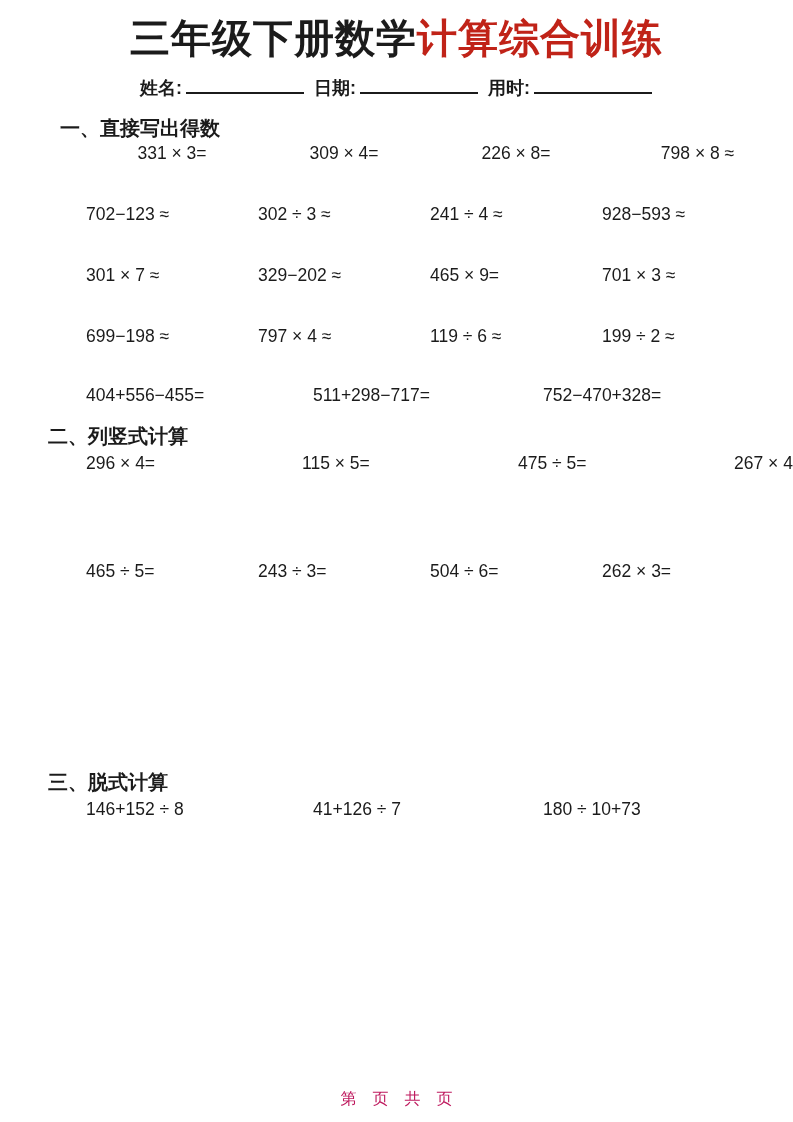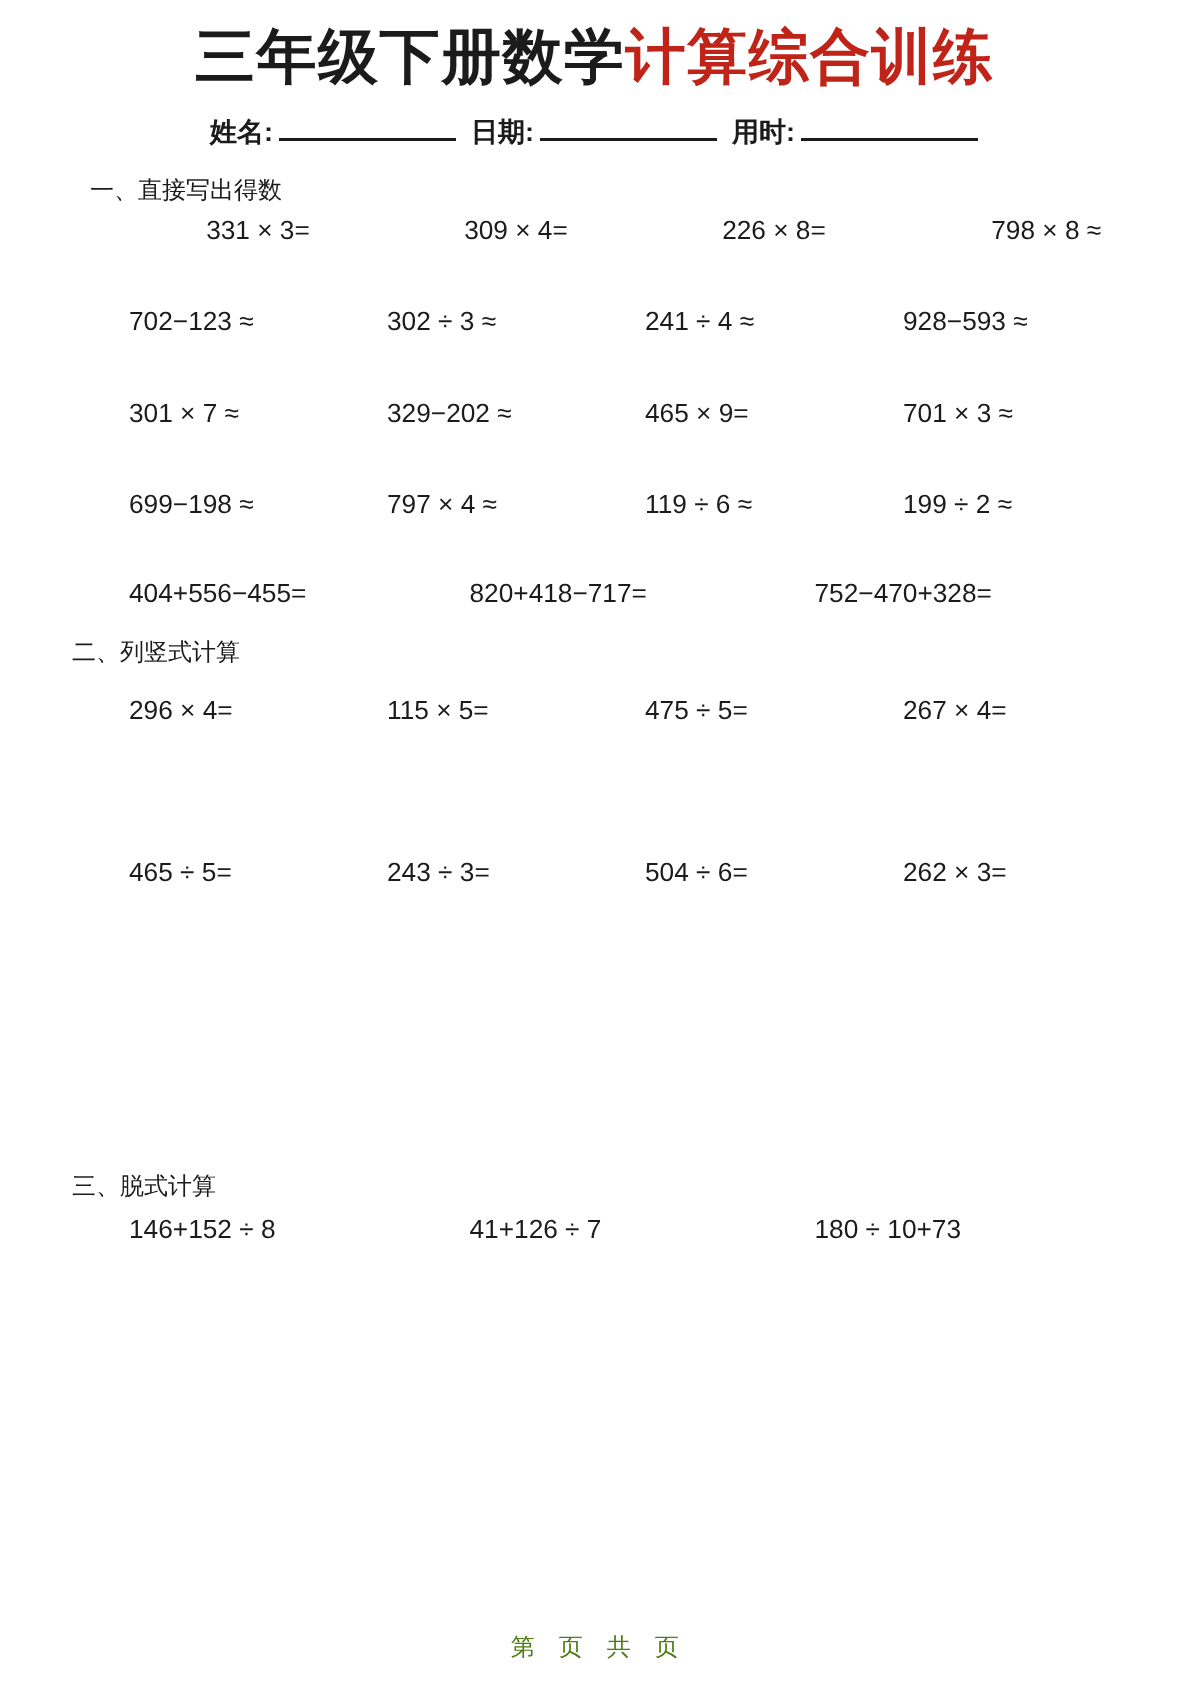--- a/index.html
+++ b/index.html
@@ -24,44 +24,44 @@
     white-space:nowrap;
   }
   .blank {
     display:inline-block; width:118px; height:16px;
     border-bottom:2px solid #1b1b1b;
     margin-left:4px; margin-right:10px;
     vertical-align:baseline;
   }
 
   .sec-heading {
-    padding-left:60px; font-size:16px; font-weight:normal;
+    padding-left:60px; font-size:20px; font-weight:bold;
     line-height:20px; white-space:nowrap;
   }
   .h1 { margin-top:18px; }
   .h2 { margin-top:20px;padding-left:48px; }
   .h3 { margin-top:190px;padding-left:48px; }
 
   .row {
     display:grid; padding-left:86px;
     font-size:17.5px; line-height:22px; height:22px; white-space:nowrap;
   }
   .cols4 { grid-template-columns:172px 172px 172px auto; }
   .cols3 { grid-template-columns:227px 230px auto; }
 
   .r-first  { margin-top:4px;text-align:center; }
   .r-next   { margin-top:39px; }
   .r-wide1  { margin-top:37px; }
-  .s2-first { margin-top:16px; }
+  .s2-first { margin-top:6px;gap:44px; }
   .s2-gap   { margin-top:86px; }
   .s3-first { margin-top:6px; }
 
   .footer {
     position:absolute; left:0; bottom:14px; width:100%;
-    text-align:center; font-size:16px; line-height:18px; color:#4d7c0f;
+    text-align:center; font-size:16px; line-height:18px; color:#be185d;
   }
 </style>
 </head>
 <body>
 
 <div class="page">
 
   <h1 class="title"><span>三年级下册数学</span><span class="red">计算综合训练</span></h1>
 
   <div class="meta">
@@ -89,21 +89,21 @@
     <span>701 × 3 ≈</span>
   </div>
   <div class="row cols4 r-next">
     <span>699−198 ≈</span>
     <span>797 × 4 ≈</span>
     <span>119 ÷ 6 ≈</span>
     <span>199 ÷ 2 ≈</span>
   </div>
   <div class="row cols3 r-wide1">
     <span>404+556−455=</span>
-    <span>820+418−717=</span>
+    <span>511+298−717=</span>
     <span>752−470+328=</span>
   </div>
 
   <div class="sec-heading h2">二、列竖式计算</div>
 
   <div class="row cols4 s2-first">
     <span>296 × 4=</span>
     <span>115 × 5=</span>
     <span>475 ÷ 5=</span>
     <span>267 × 4=</span>

